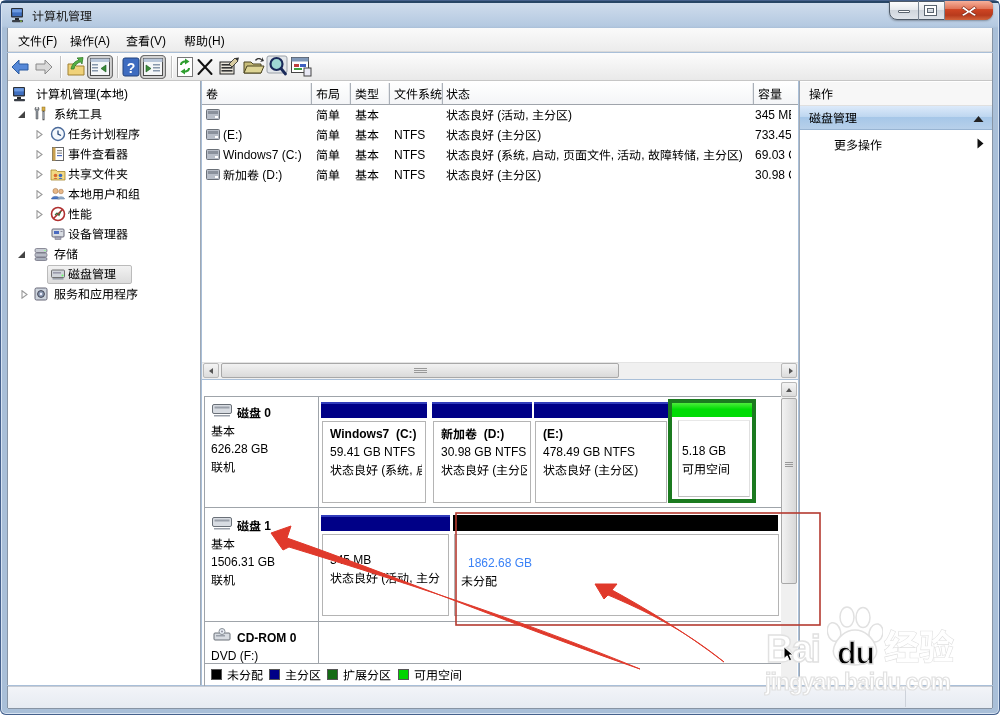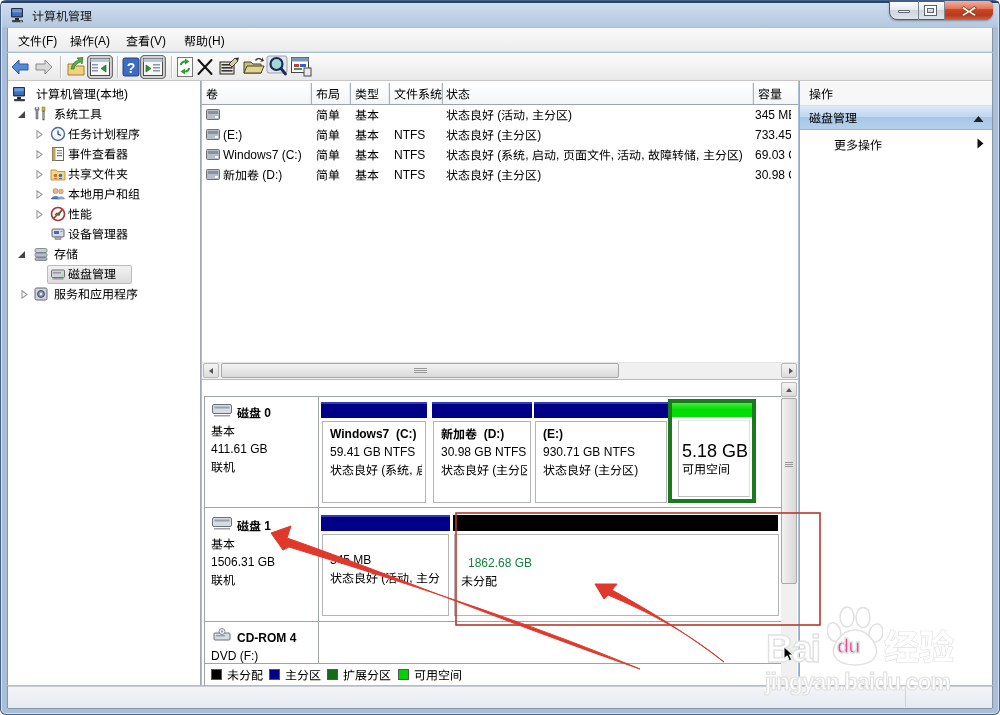--- a/index.html
+++ b/index.html
@@ -658,21 +658,21 @@
         <use href="#b78c1" x="0"></use>
         <use href="#b76d8" x="1000"></use>
       </g>
     </svg><span> 0</span></div>
 <div style="position:absolute;left:211px;top:424px;font-size:12px;line-height:14px;color:#000;white-space:nowrap;"><svg class="cj" style="width:24px;height:12px" viewBox="0 -880 2000 1000">
       <g transform="scale(1,-1)" fill="#000">
         <use href="#c57fa" x="0"></use>
         <use href="#c672c" x="1000"></use>
       </g>
     </svg></div>
-<div style="position:absolute;left:211px;top:442px;font-size:12px;line-height:14px;color:#000;white-space:nowrap;"><span>411.61 GB</span></div>
+<div style="position:absolute;left:211px;top:442px;font-size:12px;line-height:14px;color:#000;white-space:nowrap;"><span>626.28 GB</span></div>
 <div style="position:absolute;left:211px;top:460px;font-size:12px;line-height:14px;color:#000;white-space:nowrap;"><svg class="cj" style="width:24px;height:12px" viewBox="0 -880 2000 1000">
       <g transform="scale(1,-1)" fill="#000">
         <use href="#c8054" x="0"></use>
         <use href="#c673a" x="1000"></use>
       </g>
     </svg></div>
 <div style="position:absolute;left:321px;top:402px;width:106px;height:16px;background:#000087;box-shadow:inset 0 2px 0 rgba(90,110,230,.55);"></div>
 <div style="position:absolute;left:322px;top:421px;width:104px;height:82px;border:1px solid #b4b4b4;background:#fff;"></div>
 <div style="position:absolute;left:330px;top:427px;font-size:12px;line-height:14px;color:#000;white-space:nowrap;font-weight:bold;"><span>Windows7&nbsp; (C:)</span></div>
 <div style="position:absolute;left:330px;top:445px;font-size:12px;line-height:14px;color:#000;white-space:nowrap;max-width:92px;overflow:hidden;"><span>59.41 GB NTFS</span></div>
@@ -713,39 +713,39 @@
     </svg><span> (</span><svg class="cj" style="width:36px;height:12px" viewBox="0 -880 3000 1000">
       <g transform="scale(1,-1)" fill="#000">
         <use href="#c4e3b" x="0"></use>
         <use href="#c5206" x="1000"></use>
         <use href="#c533a" x="2000"></use>
       </g>
     </svg></div>
 <div style="position:absolute;left:534px;top:402px;width:134px;height:16px;background:#000087;box-shadow:inset 0 2px 0 rgba(90,110,230,.55);"></div>
 <div style="position:absolute;left:535px;top:421px;width:132px;height:82px;border:1px solid #b4b4b4;background:#fff;"></div>
 <div style="position:absolute;left:543px;top:427px;font-size:12px;line-height:14px;color:#000;white-space:nowrap;font-weight:bold;"><span> (E:)</span></div>
-<div style="position:absolute;left:543px;top:445px;font-size:12px;line-height:14px;color:#000;white-space:nowrap;max-width:120px;overflow:hidden;"><span>930.71 GB NTFS</span></div>
+<div style="position:absolute;left:543px;top:445px;font-size:12px;line-height:14px;color:#000;white-space:nowrap;max-width:120px;overflow:hidden;"><span>478.49 GB NTFS</span></div>
 <div style="position:absolute;left:543px;top:463px;font-size:12px;line-height:14px;color:#000;white-space:nowrap;max-width:120px;overflow:hidden;"><svg class="cj" style="width:48px;height:12px" viewBox="0 -880 4000 1000">
       <g transform="scale(1,-1)" fill="#000">
         <use href="#c72b6" x="0"></use>
         <use href="#c6001" x="1000"></use>
         <use href="#c826f" x="2000"></use>
         <use href="#c597d" x="3000"></use>
       </g>
     </svg><span> (</span><svg class="cj" style="width:36px;height:12px" viewBox="0 -880 3000 1000">
       <g transform="scale(1,-1)" fill="#000">
         <use href="#c4e3b" x="0"></use>
         <use href="#c5206" x="1000"></use>
         <use href="#c533a" x="2000"></use>
       </g>
     </svg><span>)</span></div>
 <div style="position:absolute;left:668px;top:399px;width:88px;height:104px;border:4px solid #1b7a1f;background:#fff;"></div>
 <div style="position:absolute;left:672px;top:403px;width:80px;height:14px;background:linear-gradient(180deg,#4deb3c,#00dc05 45%);"></div>
 <div style="position:absolute;left:678px;top:420px;width:72px;height:77px;border:1px solid #c0c0c0;border-top:1px solid #e8e8e8;border-right:1px solid #e0e0e0;background:#fff;"></div>
-<div style="position:absolute;left:682px;top:444px;font-size:18px;line-height:14px;color:#000;white-space:nowrap;"><span>5.18 GB</span></div>
+<div style="position:absolute;left:682px;top:444px;font-size:12px;line-height:14px;color:#000;white-space:nowrap;"><span>5.18 GB</span></div>
 <div style="position:absolute;left:682px;top:462px;font-size:12px;line-height:14px;color:#000;white-space:nowrap;"><svg class="cj" style="width:48px;height:12px" viewBox="0 -880 4000 1000">
       <g transform="scale(1,-1)" fill="#000">
         <use href="#c53ef" x="0"></use>
         <use href="#c7528" x="1000"></use>
         <use href="#c7a7a" x="2000"></use>
         <use href="#c95f4" x="3000"></use>
       </g>
     </svg></div>
 <svg style="position:absolute;left:212px;top:517px" width="20" height="13" viewBox="0 0 20 13">
     <rect x="0.5" y="0.5" width="19" height="9" rx="1.5" fill="#d8dce2" stroke="#6a7078"></rect>
@@ -787,35 +787,35 @@
         <use href="#c52a8" x="1000"></use>
       </g>
     </svg><span>, </span><svg class="cj" style="width:24px;height:12px" viewBox="0 -880 2000 1000">
       <g transform="scale(1,-1)" fill="#000">
         <use href="#c4e3b" x="0"></use>
         <use href="#c5206" x="1000"></use>
       </g>
     </svg></div>
 <div style="position:absolute;left:453px;top:515px;width:325px;height:16px;background:#000;"></div>
 <div style="position:absolute;left:454px;top:534px;width:325px;height:82px;border:1px solid #b4b4b4;background:#fff;"></div>
-<div style="position:absolute;left:468px;top:556px;font-size:12px;line-height:14px;color:#15803d;white-space:nowrap;"><span>1862.68 GB</span></div>
+<div style="position:absolute;left:468px;top:556px;font-size:12px;line-height:14px;color:#3b82f6;white-space:nowrap;"><span>1862.68 GB</span></div>
 <div style="position:absolute;left:461px;top:574px;font-size:12px;line-height:14px;color:#000;white-space:nowrap;"><svg class="cj" style="width:36px;height:12px" viewBox="0 -880 3000 1000">
       <g transform="scale(1,-1)" fill="#000">
         <use href="#c672a" x="0"></use>
         <use href="#c5206" x="1000"></use>
         <use href="#c914d" x="2000"></use>
       </g>
     </svg></div>
 <svg style="position:absolute;left:212px;top:628px" width="20" height="16" viewBox="0 0 20 16">
     <rect x="2" y="5" width="16" height="7" rx="1" fill="#d8dce2" stroke="#6a7078"></rect>
     <circle cx="10" cy="3.5" r="3" fill="#e8eef4" stroke="#8a9098"></circle>
     <circle cx="10" cy="3.5" r="0.9" fill="#889"></circle>
     <rect x="4" y="7" width="9" height="1.5" fill="#9aa0aa"></rect>
   </svg>
-<div style="position:absolute;left:237px;top:631px;font-size:12px;line-height:14px;color:#000;white-space:nowrap;font-weight:bold;"><span>CD-ROM 4</span></div>
+<div style="position:absolute;left:237px;top:631px;font-size:12px;line-height:14px;color:#000;white-space:nowrap;font-weight:bold;"><span>CD-ROM 0</span></div>
 <div style="position:absolute;left:211px;top:649px;font-size:12px;line-height:14px;color:#000;white-space:nowrap;"><span>DVD (F:)</span></div>
 <div style="position:absolute;left:211px;top:669px;width:11px;height:11px;background:#000;border:1px solid #555;"></div>
 <div style="position:absolute;left:227px;top:668px;font-size:12px;line-height:14px;color:#000;white-space:nowrap;"><svg class="cj" style="width:36px;height:12px" viewBox="0 -880 3000 1000">
       <g transform="scale(1,-1)" fill="#000">
         <use href="#c672a" x="0"></use>
         <use href="#c5206" x="1000"></use>
         <use href="#c914d" x="2000"></use>
       </g>
     </svg></div>
 <div style="position:absolute;left:269px;top:669px;width:11px;height:11px;background:#000087;border:1px solid #555;"></div>
@@ -879,21 +879,21 @@
 <div style="position:absolute;left:766px;top:628px;font-family:'Liberation Sans';font-weight:bold;font-size:38px;color:#fff;-webkit-text-stroke:1.4px #e1e1e1;letter-spacing:-2px;">Bai</div>
 <svg style="position:absolute;left:827px;top:605px" width="56" height="62" viewBox="0 0 56 62">
     <g fill="#fff" stroke="#e1e1e1" stroke-width="1.5">
       <ellipse cx="7" cy="27" rx="6.5" ry="9.5" transform="rotate(-14 7 27)"></ellipse>
       <ellipse cx="20" cy="12" rx="7" ry="10"></ellipse>
       <ellipse cx="36" cy="12.5" rx="7" ry="10"></ellipse>
       <ellipse cx="49" cy="28" rx="6.8" ry="9.2" transform="rotate(14 49 28)"></ellipse>
       <path d="M28 25 C18 25 10 33 7 42 C4 52 12 60 28 60 C44 60 52 52 49 42 C46 33 38 25 28 25 Z"></path>
     </g>
   </svg>
-<div style="position:absolute;left:837px;top:635px;font-family:'Liberation Sans';font-weight:bold;font-size:20px;color:#ec4899;-webkit-text-stroke:1.3px #e1e1e1;letter-spacing:-1px;">du</div>
+<div style="position:absolute;left:837px;top:635px;font-family:'Liberation Sans';font-weight:bold;font-size:32px;color:#000000;-webkit-text-stroke:1.3px #e1e1e1;letter-spacing:-1px;">du</div>
 <div style="position:absolute;left:884px;top:629px"><svg class="cj" style="width:70px;height:35px" viewBox="0 -880 2000 1000">
       <g transform="scale(1,-1)" fill="#fff" stroke="#e1e1e1" stroke-width="36" paint-order="stroke">
         <use href="#b7ecf" x="0"></use>
         <use href="#b9a8c" x="1000"></use>
       </g>
     </svg></div>
 <div style="position:absolute;left:765px;top:669px;font-family:'Liberation Sans';font-weight:bold;font-size:23px;color:#fff;-webkit-text-stroke:1.2px #e1e1e1;letter-spacing:-1px;">jingyan.baidu.com</div>
 <svg style="position:absolute;left:0;top:0;pointer-events:none" width="1000" height="715" viewBox="0 0 1000 715">
     <rect x="456" y="513" width="364" height="112" fill="none" stroke="#b43a30" stroke-width="1.6"></rect>
     <path d="M271 533 L291 526 L287 538 C390 574 515 626 640 669 C517 618 390 578 289 547 L283 550 Z" fill="#e0392b" stroke="#e0392b" stroke-width="1" stroke-linejoin="round"></path>

